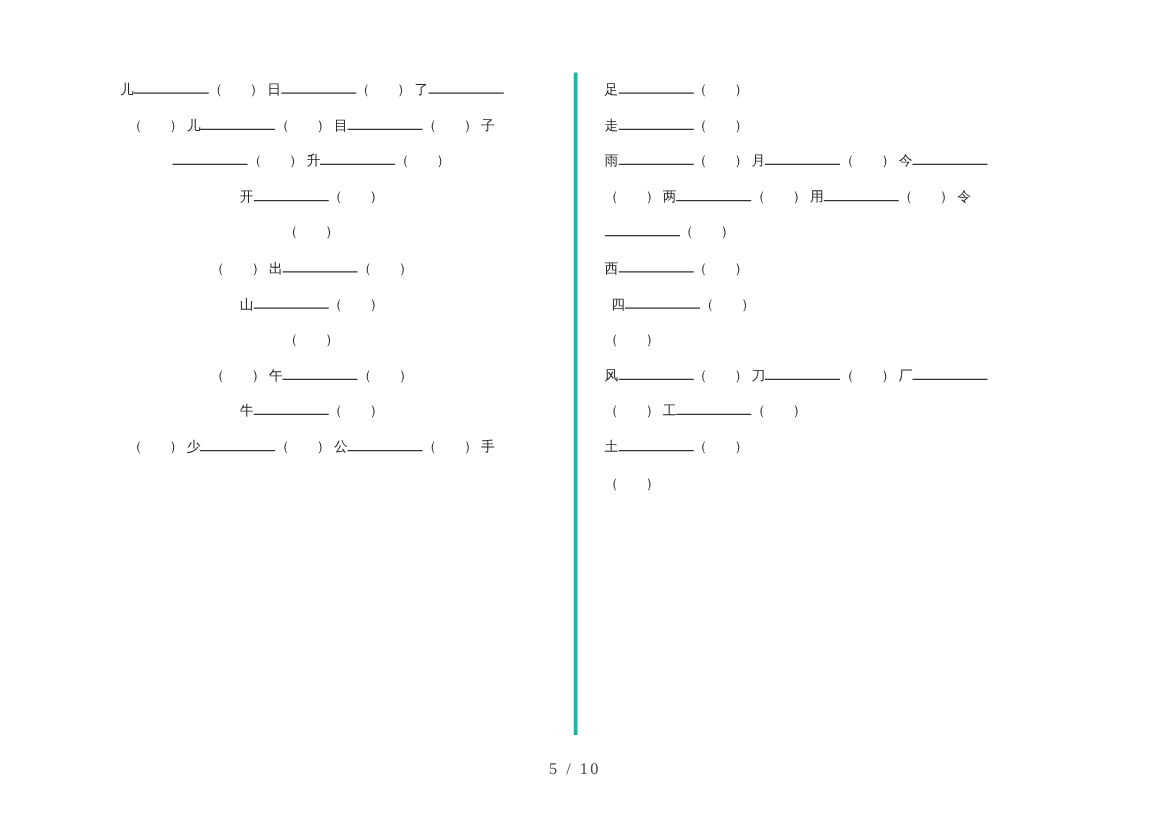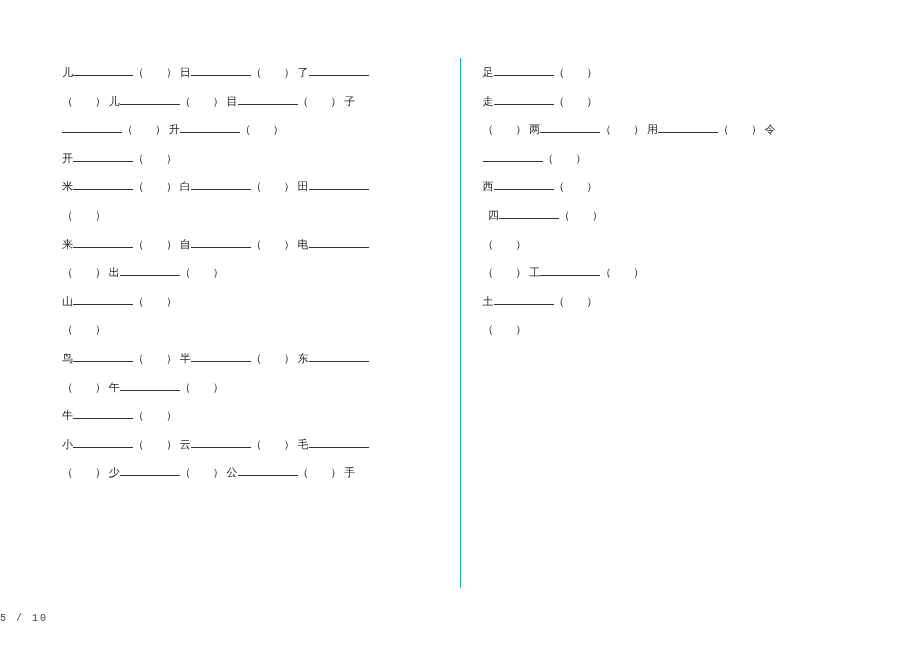--- a/index.html
+++ b/index.html
@@ -1,54 +1,52 @@
 <!DOCTYPE html>
 <html><head>
 <meta charset="utf-8">
 <style>
   html,body{margin:0;padding:0;background:#fff;font-family:"SimSun","宋体",serif;color:#262626;}
   .page{width:920px;height:650px;position:relative;box-sizing:border-box;padding:58px 40px 30px 40px;font-size:11px;line-height:2.6;}
   .cols{display:flex;height:530px;}
   .col{flex:1;padding:0 22px;overflow:hidden;}
-  .left{border-right:1px solid #14b8a6;}
+  .left{border-right:3px solid #14b8a6;text-align:center;}
   .blank{display:inline-block;border-bottom:1px solid #333;height:0.9em;vertical-align:baseline;}
   .b-long{width:60px;}
   .paren{letter-spacing:0;}
-  .footer{position:absolute;bottom:18px;left:0;right:0;text-align:left;font-size:10px;letter-spacing:2px;color:#444;font-family:Liberation Mono, monospace;}
+  .footer{position:absolute;bottom:18px;left:0;right:0;text-align:center;font-size:13px;letter-spacing:2px;color:#444;}
 </style>
 </head>
 <body>
 
 <div class="page">
   <div class="cols">
     <div class="col left">
         <div>儿<span class="blank b-long"></span>（<span class="paren">&nbsp;&nbsp;&nbsp;&nbsp;&nbsp;&nbsp;&nbsp;&nbsp;</span>）&nbsp;日<span class="blank b-long"></span>（<span class="paren">&nbsp;&nbsp;&nbsp;&nbsp;&nbsp;&nbsp;&nbsp;&nbsp;</span>）&nbsp;了<span class="blank b-long"></span></div>
         <div>（<span class="paren">&nbsp;&nbsp;&nbsp;&nbsp;&nbsp;&nbsp;&nbsp;&nbsp;</span>）&nbsp;儿<span class="blank b-long"></span>（<span class="paren">&nbsp;&nbsp;&nbsp;&nbsp;&nbsp;&nbsp;&nbsp;&nbsp;</span>）&nbsp;目<span class="blank b-long"></span>（<span class="paren">&nbsp;&nbsp;&nbsp;&nbsp;&nbsp;&nbsp;&nbsp;&nbsp;</span>）&nbsp;子</div>
         <div><span class="blank b-long"></span>（<span class="paren">&nbsp;&nbsp;&nbsp;&nbsp;&nbsp;&nbsp;&nbsp;&nbsp;</span>）&nbsp;升<span class="blank b-long"></span>（<span class="paren">&nbsp;&nbsp;&nbsp;&nbsp;&nbsp;&nbsp;&nbsp;&nbsp;</span>）</div>
         <div>开<span class="blank b-long"></span>（<span class="paren">&nbsp;&nbsp;&nbsp;&nbsp;&nbsp;&nbsp;&nbsp;&nbsp;</span>）</div>
-        <div>米<span class="blank b-long"></span>（<span class="paren">&nbsp;&nbsp;&nbsp;&nbsp;&nbsp;&nbsp;&nbsp;&nbsp;</span>）&nbsp;白<span class="blank b-long"></span>（<span class="paren">&nbsp;&nbsp;&nbsp;&nbsp;&nbsp;&nbsp;&nbsp;&nbsp;</span>）&nbsp;田<span class="blank b-long"></span></div>
         <div>（<span class="paren">&nbsp;&nbsp;&nbsp;&nbsp;&nbsp;&nbsp;&nbsp;&nbsp;</span>）</div>
-        <div>来<span class="blank b-long"></span>（<span class="paren">&nbsp;&nbsp;&nbsp;&nbsp;&nbsp;&nbsp;&nbsp;&nbsp;</span>）&nbsp;自<span class="blank b-long"></span>（<span class="paren">&nbsp;&nbsp;&nbsp;&nbsp;&nbsp;&nbsp;&nbsp;&nbsp;</span>）&nbsp;电<span class="blank b-long"></span></div>
         <div>（<span class="paren">&nbsp;&nbsp;&nbsp;&nbsp;&nbsp;&nbsp;&nbsp;&nbsp;</span>）&nbsp;出<span class="blank b-long"></span>（<span class="paren">&nbsp;&nbsp;&nbsp;&nbsp;&nbsp;&nbsp;&nbsp;&nbsp;</span>）</div>
         <div>山<span class="blank b-long"></span>（<span class="paren">&nbsp;&nbsp;&nbsp;&nbsp;&nbsp;&nbsp;&nbsp;&nbsp;</span>）</div>
         <div>（<span class="paren">&nbsp;&nbsp;&nbsp;&nbsp;&nbsp;&nbsp;&nbsp;&nbsp;</span>）</div>
-        <div>鸟<span class="blank b-long"></span>（<span class="paren">&nbsp;&nbsp;&nbsp;&nbsp;&nbsp;&nbsp;&nbsp;&nbsp;</span>）&nbsp;半<span class="blank b-long"></span>（<span class="paren">&nbsp;&nbsp;&nbsp;&nbsp;&nbsp;&nbsp;&nbsp;&nbsp;</span>）&nbsp;东<span class="blank b-long"></span></div>
         <div>（<span class="paren">&nbsp;&nbsp;&nbsp;&nbsp;&nbsp;&nbsp;&nbsp;&nbsp;</span>）&nbsp;午<span class="blank b-long"></span>（<span class="paren">&nbsp;&nbsp;&nbsp;&nbsp;&nbsp;&nbsp;&nbsp;&nbsp;</span>）</div>
         <div>牛<span class="blank b-long"></span>（<span class="paren">&nbsp;&nbsp;&nbsp;&nbsp;&nbsp;&nbsp;&nbsp;&nbsp;</span>）</div>
-        <div>小<span class="blank b-long"></span>（<span class="paren">&nbsp;&nbsp;&nbsp;&nbsp;&nbsp;&nbsp;&nbsp;&nbsp;</span>）&nbsp;云<span class="blank b-long"></span>（<span class="paren">&nbsp;&nbsp;&nbsp;&nbsp;&nbsp;&nbsp;&nbsp;&nbsp;</span>）&nbsp;毛<span class="blank b-long"></span></div>
         <div>（<span class="paren">&nbsp;&nbsp;&nbsp;&nbsp;&nbsp;&nbsp;&nbsp;&nbsp;</span>）&nbsp;少<span class="blank b-long"></span>（<span class="paren">&nbsp;&nbsp;&nbsp;&nbsp;&nbsp;&nbsp;&nbsp;&nbsp;</span>）&nbsp;公<span class="blank b-long"></span>（<span class="paren">&nbsp;&nbsp;&nbsp;&nbsp;&nbsp;&nbsp;&nbsp;&nbsp;</span>）&nbsp;手</div>
       </div>
     <div class="col right">
         <div>足<span class="blank b-long"></span>（<span class="paren">&nbsp;&nbsp;&nbsp;&nbsp;&nbsp;&nbsp;&nbsp;&nbsp;</span>）</div>
         <div>走<span class="blank b-long"></span>（<span class="paren">&nbsp;&nbsp;&nbsp;&nbsp;&nbsp;&nbsp;&nbsp;&nbsp;</span>）</div>
+        <div>雨<span class="blank b-long"></span>（<span class="paren">&nbsp;&nbsp;&nbsp;&nbsp;&nbsp;&nbsp;&nbsp;&nbsp;</span>）&nbsp;月<span class="blank b-long"></span>（<span class="paren">&nbsp;&nbsp;&nbsp;&nbsp;&nbsp;&nbsp;&nbsp;&nbsp;</span>）&nbsp;今<span class="blank b-long"></span></div>
         <div>（<span class="paren">&nbsp;&nbsp;&nbsp;&nbsp;&nbsp;&nbsp;&nbsp;&nbsp;</span>）&nbsp;两<span class="blank b-long"></span>（<span class="paren">&nbsp;&nbsp;&nbsp;&nbsp;&nbsp;&nbsp;&nbsp;&nbsp;</span>）&nbsp;用<span class="blank b-long"></span>（<span class="paren">&nbsp;&nbsp;&nbsp;&nbsp;&nbsp;&nbsp;&nbsp;&nbsp;</span>）&nbsp;令</div>
         <div><span class="blank b-long"></span>（<span class="paren">&nbsp;&nbsp;&nbsp;&nbsp;&nbsp;&nbsp;&nbsp;&nbsp;</span>）</div>
         <div>西<span class="blank b-long"></span>（<span class="paren">&nbsp;&nbsp;&nbsp;&nbsp;&nbsp;&nbsp;&nbsp;&nbsp;</span>）</div>
         <div>&nbsp;&nbsp;四<span class="blank b-long"></span>（<span class="paren">&nbsp;&nbsp;&nbsp;&nbsp;&nbsp;&nbsp;&nbsp;&nbsp;</span>）</div>
         <div></div>
         <div>（<span class="paren">&nbsp;&nbsp;&nbsp;&nbsp;&nbsp;&nbsp;&nbsp;&nbsp;</span>）</div>
+        <div>风<span class="blank b-long"></span>（<span class="paren">&nbsp;&nbsp;&nbsp;&nbsp;&nbsp;&nbsp;&nbsp;&nbsp;</span>）&nbsp;刀<span class="blank b-long"></span>（<span class="paren">&nbsp;&nbsp;&nbsp;&nbsp;&nbsp;&nbsp;&nbsp;&nbsp;</span>）&nbsp;厂<span class="blank b-long"></span></div>
         <div>（<span class="paren">&nbsp;&nbsp;&nbsp;&nbsp;&nbsp;&nbsp;&nbsp;&nbsp;</span>）&nbsp;工<span class="blank b-long"></span>（<span class="paren">&nbsp;&nbsp;&nbsp;&nbsp;&nbsp;&nbsp;&nbsp;&nbsp;</span>）</div>
         <div>土<span class="blank b-long"></span>（<span class="paren">&nbsp;&nbsp;&nbsp;&nbsp;&nbsp;&nbsp;&nbsp;&nbsp;</span>）</div>
         <div>（<span class="paren">&nbsp;&nbsp;&nbsp;&nbsp;&nbsp;&nbsp;&nbsp;&nbsp;</span>）</div>
       </div>
   </div>
   <div class="footer">5 / 10</div>
 </div>
 
 </body></html>

